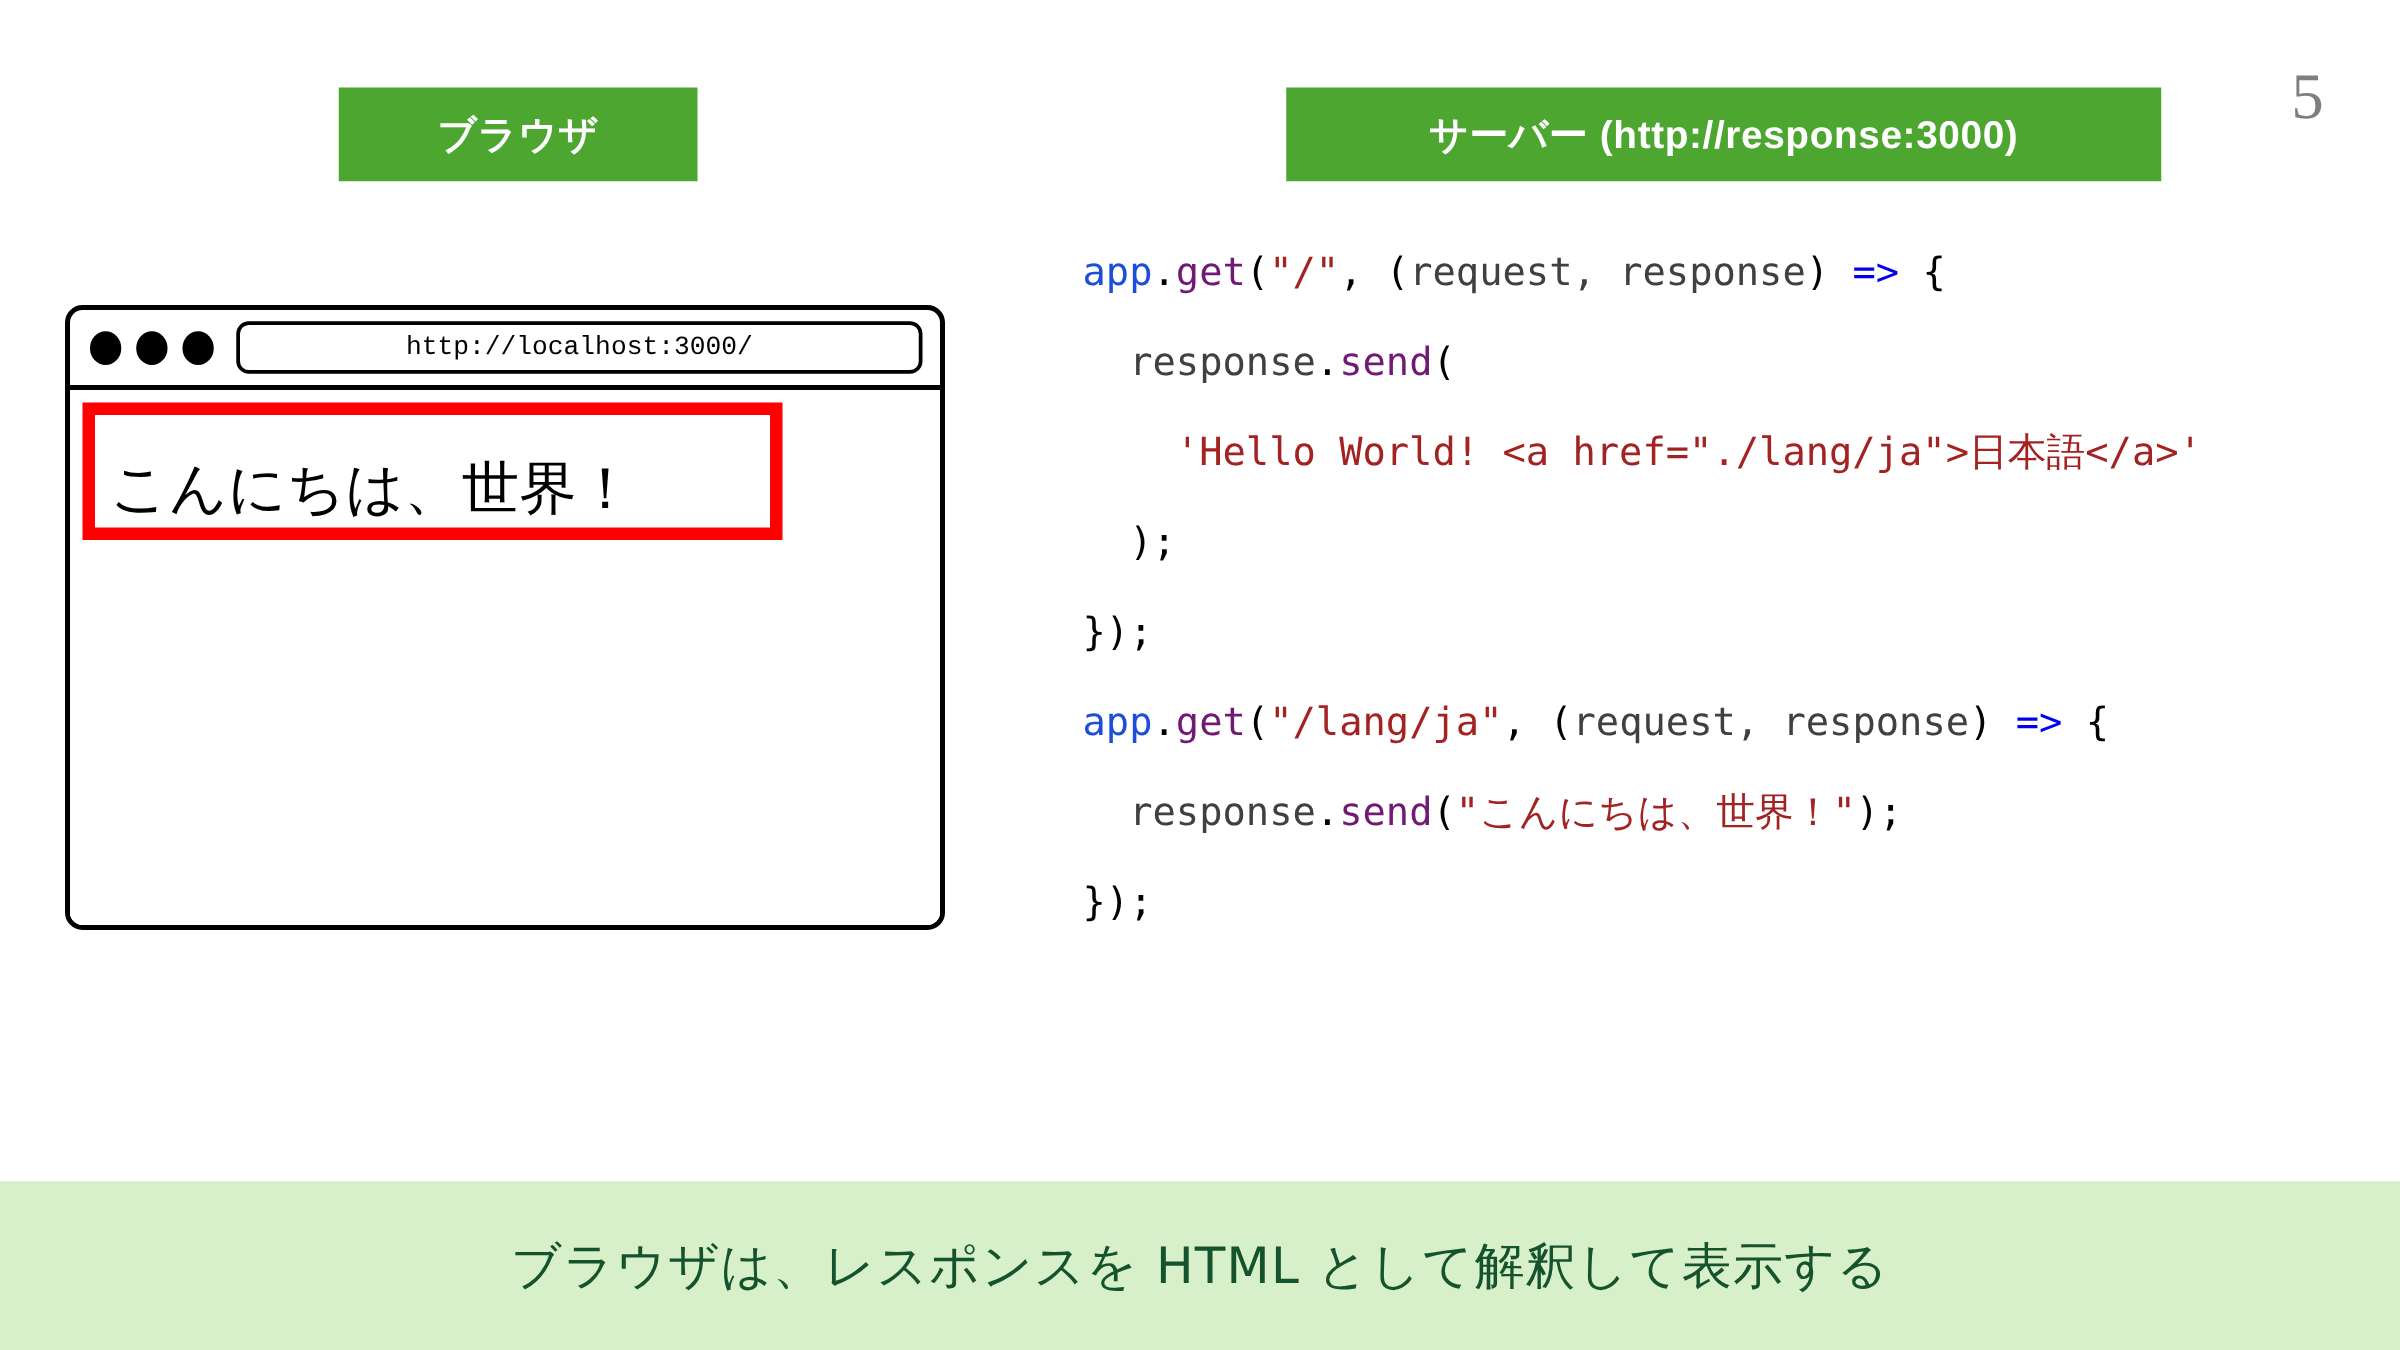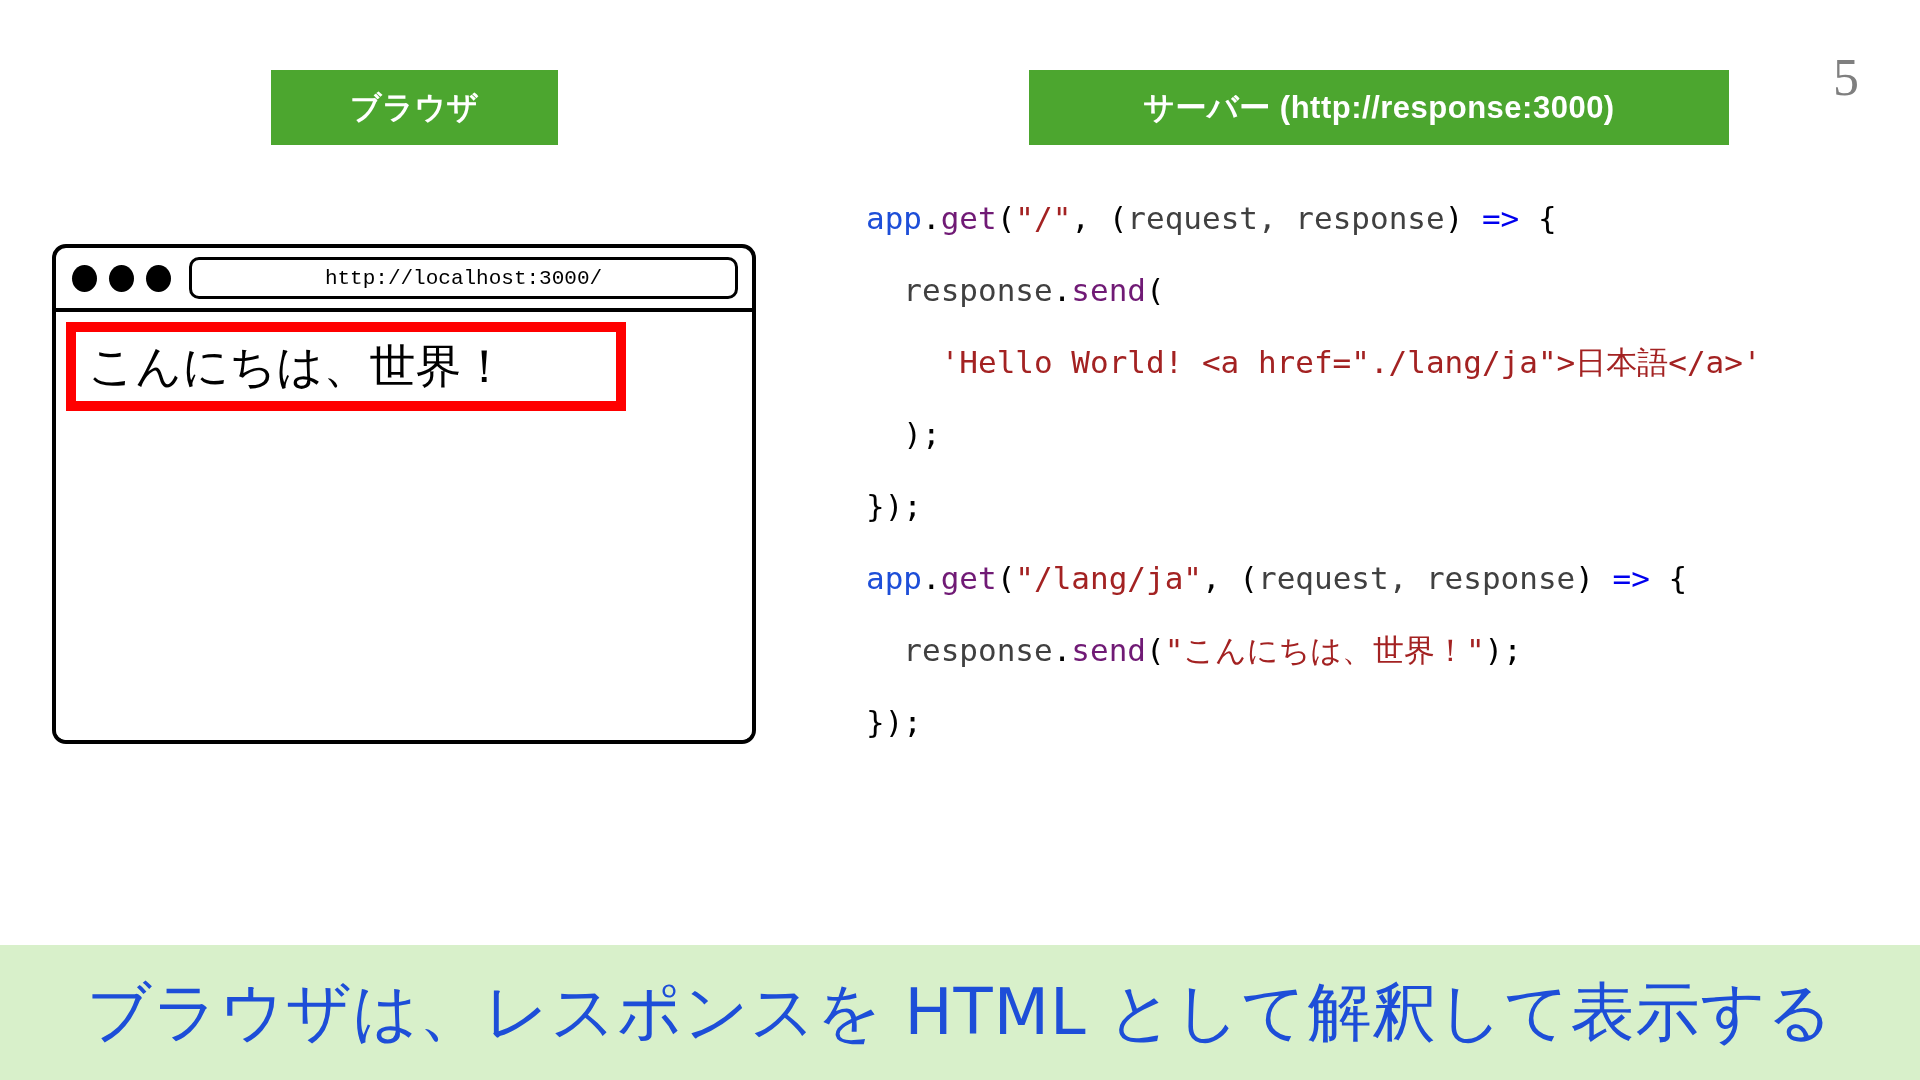--- a/index.html
+++ b/index.html
@@ -107,25 +107,25 @@
   .browser-viewport {
     position: relative;
     height: calc(100% - 64px);
     background: #ffffff;
   }
   .rendered-box {
     position: absolute;
     left: 10px;
     top: 10px;
     width: 560px;
-    height: 89px;
+    height: 110px;
     border: 10px solid #FF0000;
     box-sizing: border-box;
     display: flex;
-    align-items: center;
+    align-items: flex-end;
     background: #ffffff;
   }
   .rendered-text {
     font-size: 46px;
     color: #000000;
     padding-left: 12px;
     white-space: nowrap;
     font-family: "DejaVu Sans", "Liberation Sans", sans-serif;
   }
 
@@ -156,22 +156,22 @@
     left: 0;
     bottom: 0;
     width: 1920px;
     height: 135px;
     background: #D8F0CA;
     display: flex;
     align-items: center;
     justify-content: center;
   }
   .caption-text {
-    font-size: 64px;
-    color: #1d4ed8;
+    font-size: 40px;
+    color: #14532d;
     font-family: "DejaVu Sans", "Liberation Sans", sans-serif;
     letter-spacing: 1px;
   }
 </style>
 </head>
 <body>
 
 <div class="page-number">5</div>
 
 <div class="banner banner-browser">

